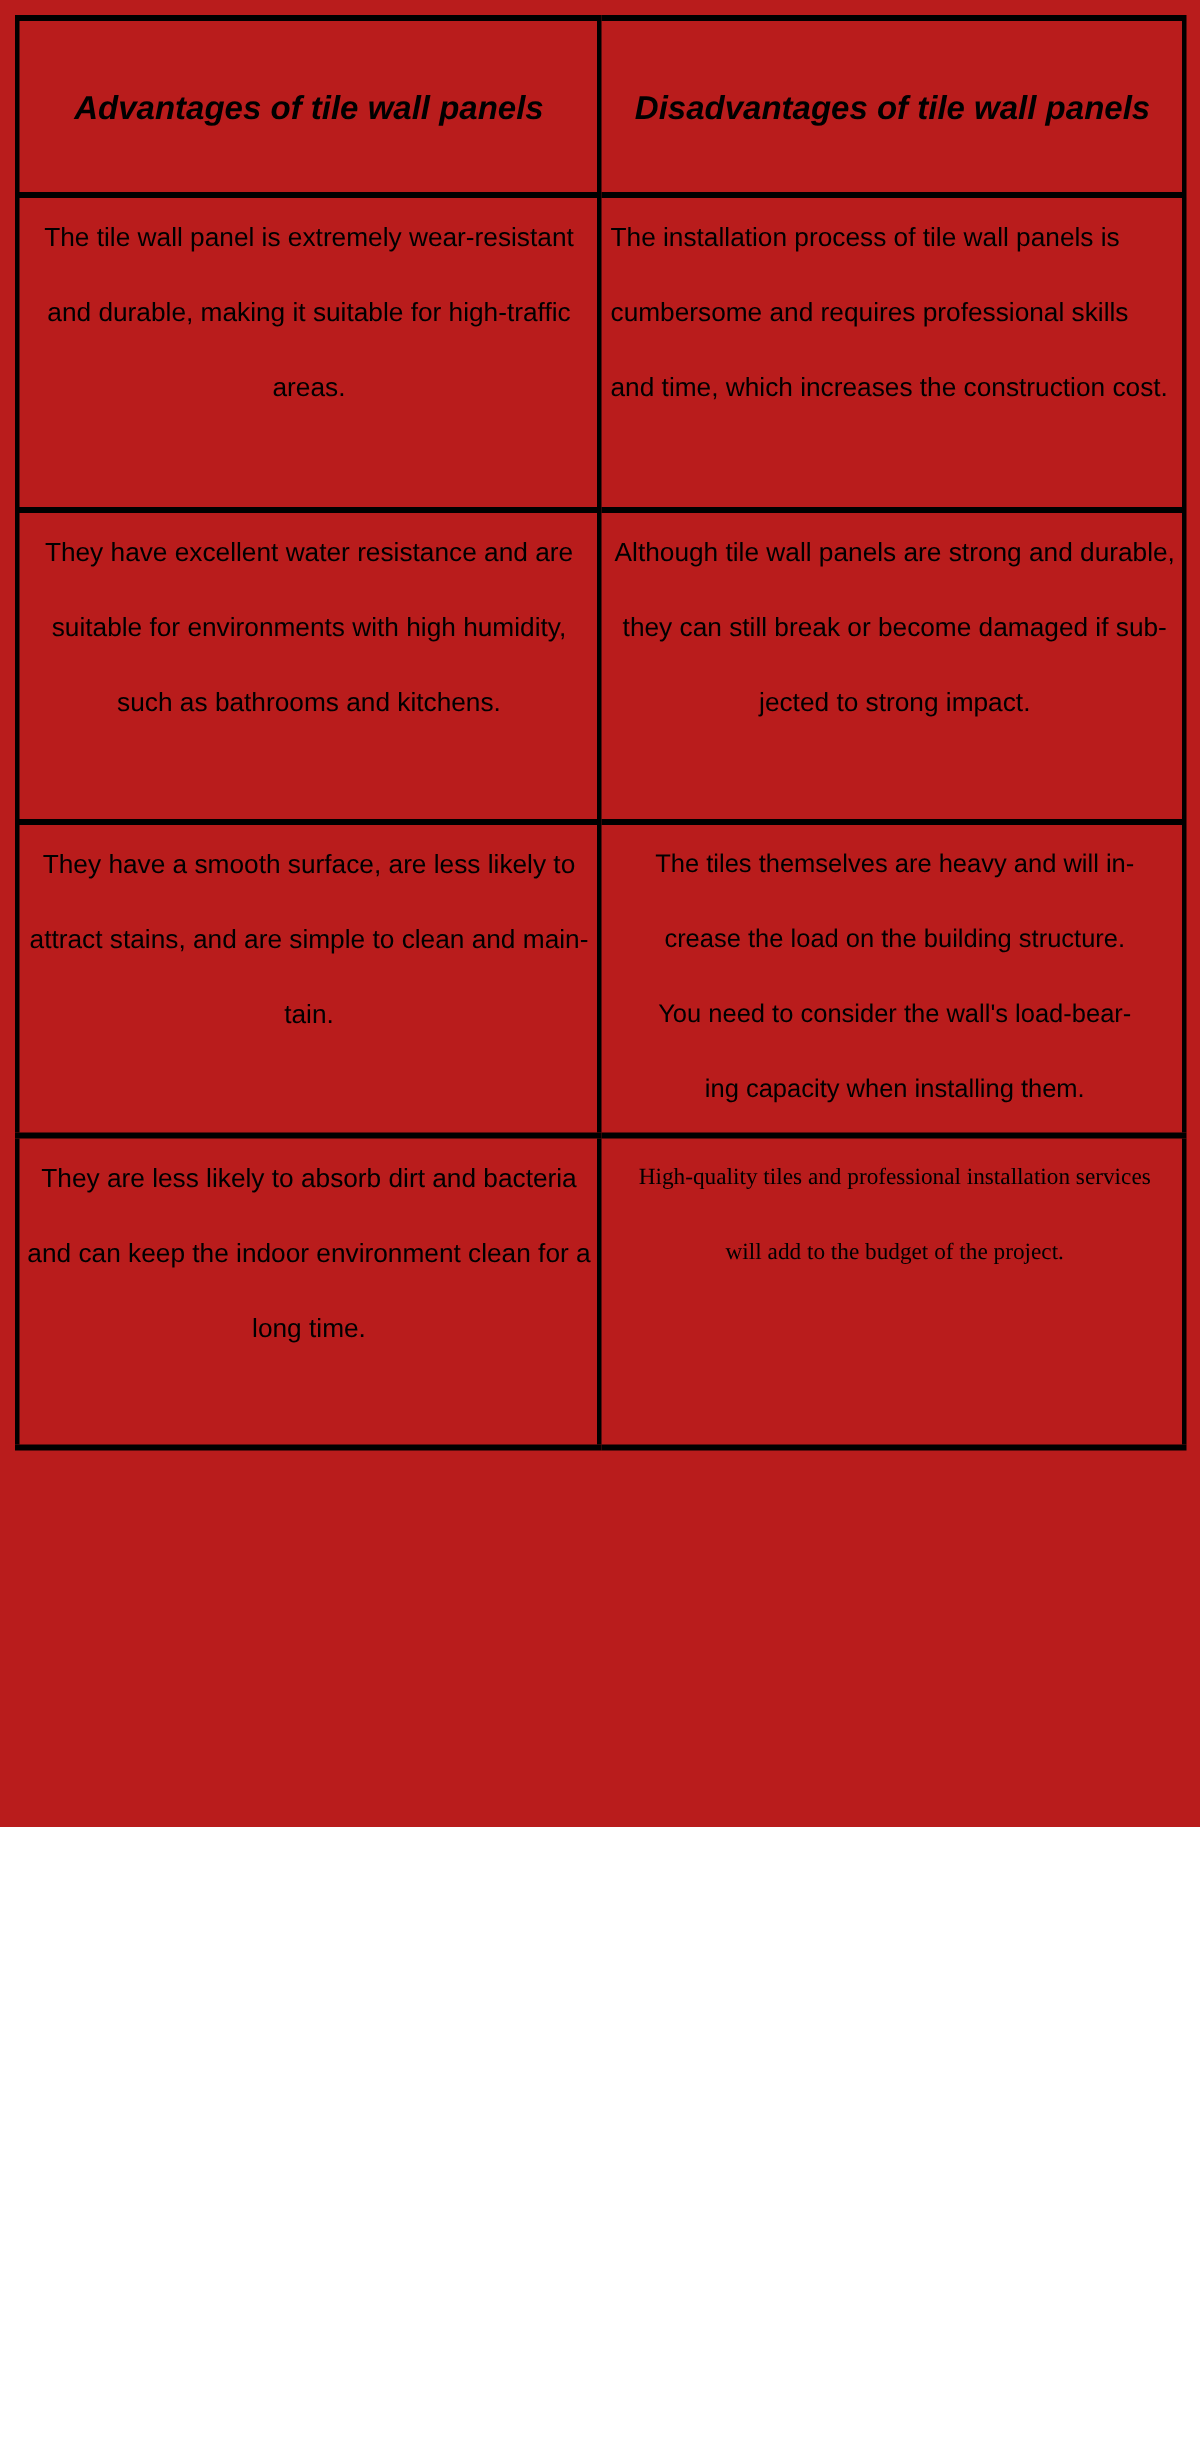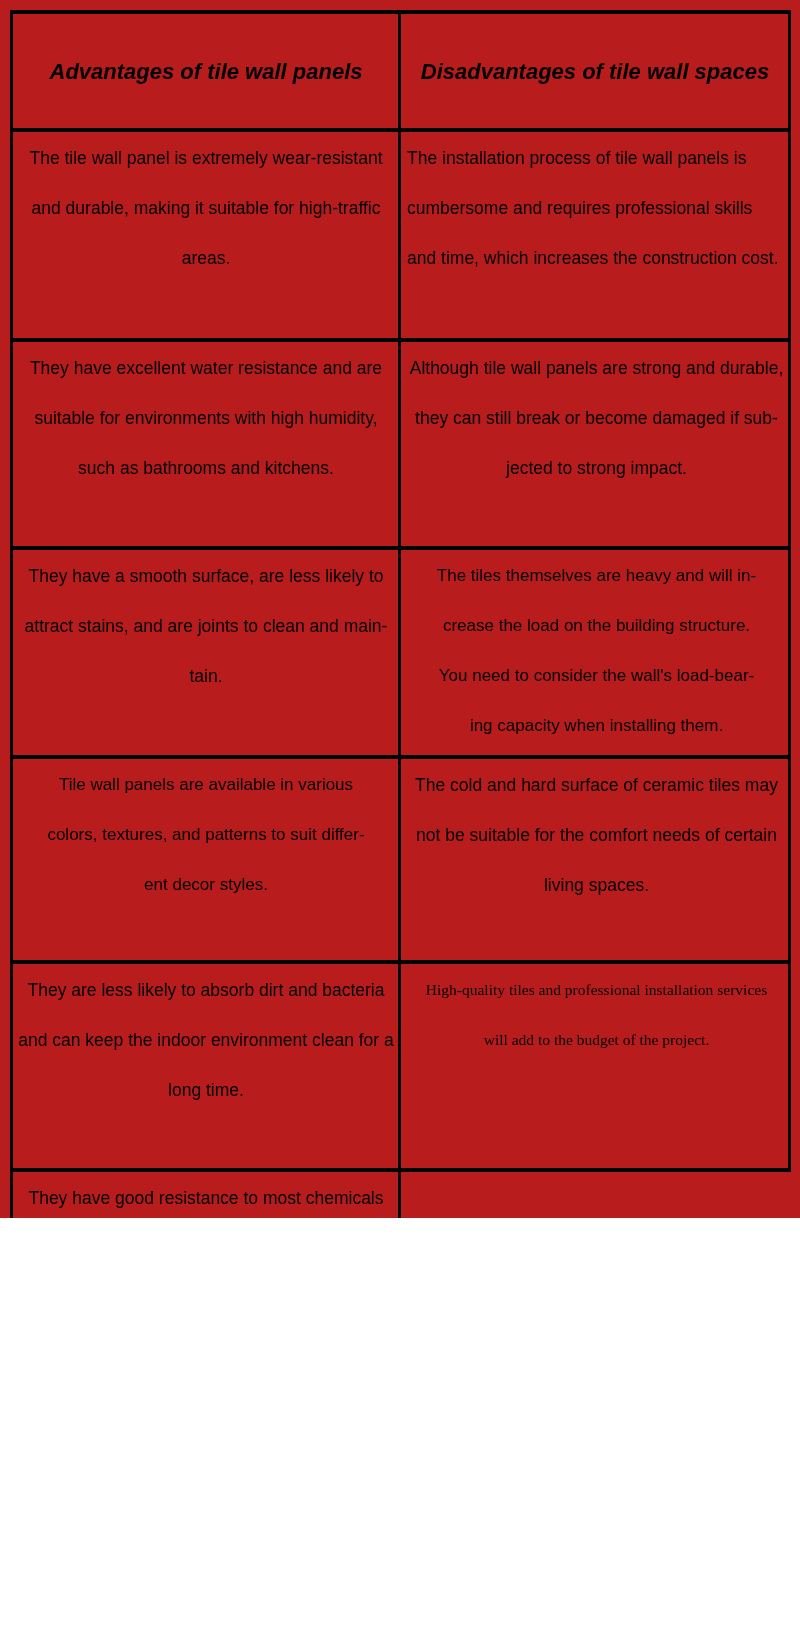--- a/index.html
+++ b/index.html
@@ -42,21 +42,21 @@
 
 <div class="page">
   <table class="tbl">
     <colgroup>
       <col style="width:388px">
       <col style="width:390px">
     </colgroup>
     <thead>
       <tr class="h-head">
         <th>Advantages of tile wall panels</th>
-        <th>Disadvantages of tile wall spaces</th>
+        <th>Disadvantages of tile wall panels</th>
       </tr>
     </thead>
     <tbody>
       <tr class="h-r1">
         <td>The tile wall panel is extremely wear-resistant
 and durable, making it suitable for high-traffic
 areas.</td>
         <td class="center">The installation process of tile wall panels is
 cumbersome and requires professional skills
 and time, which increases the construction cost.</td>
@@ -64,42 +64,29 @@
       <tr class="h-r2">
         <td>They have excellent water resistance and are
 suitable for environments with high humidity,
 such as bathrooms and kitchens.</td>
         <td>Although tile wall panels are strong and durable,
 they can still break or become damaged if sub-
 jected to strong impact.</td>
       </tr>
       <tr class="h-r3">
         <td>They have a smooth surface, are less likely to
-attract stains, and are joints to clean and main-
+attract stains, and are simple to clean and main-
 tain.</td>
         <td class="fs-lg">The tiles themselves are heavy and will in-
 crease the load on the building structure.
 You need to consider the wall's load-bear-
 ing capacity when installing them.</td>
-      </tr>
-      <tr class="h-r4">
-        <td class="fs-lg">Tile wall panels are available in various
-colors, textures, and patterns to suit differ-
-ent decor styles.</td>
-        <td>The cold and hard surface of ceramic tiles may
-not be suitable for the comfort needs of certain
-living spaces.</td>
       </tr>
       <tr class="h-r5">
         <td>They are less likely to absorb dirt and bacteria
 and can keep the indoor environment clean for a
 long time.</td>
         <td class="fs-sm">High-quality tiles and professional installation services
 will add to the budget of the project.</td>
       </tr>
-      <tr class="h-r7">
-        <td>They have good resistance to most chemicals
-and are not easily corroded.</td>
-        <td class="no-border"></td>
-      </tr>
     </tbody>
   </table>
 </div>
 
 </body></html>

